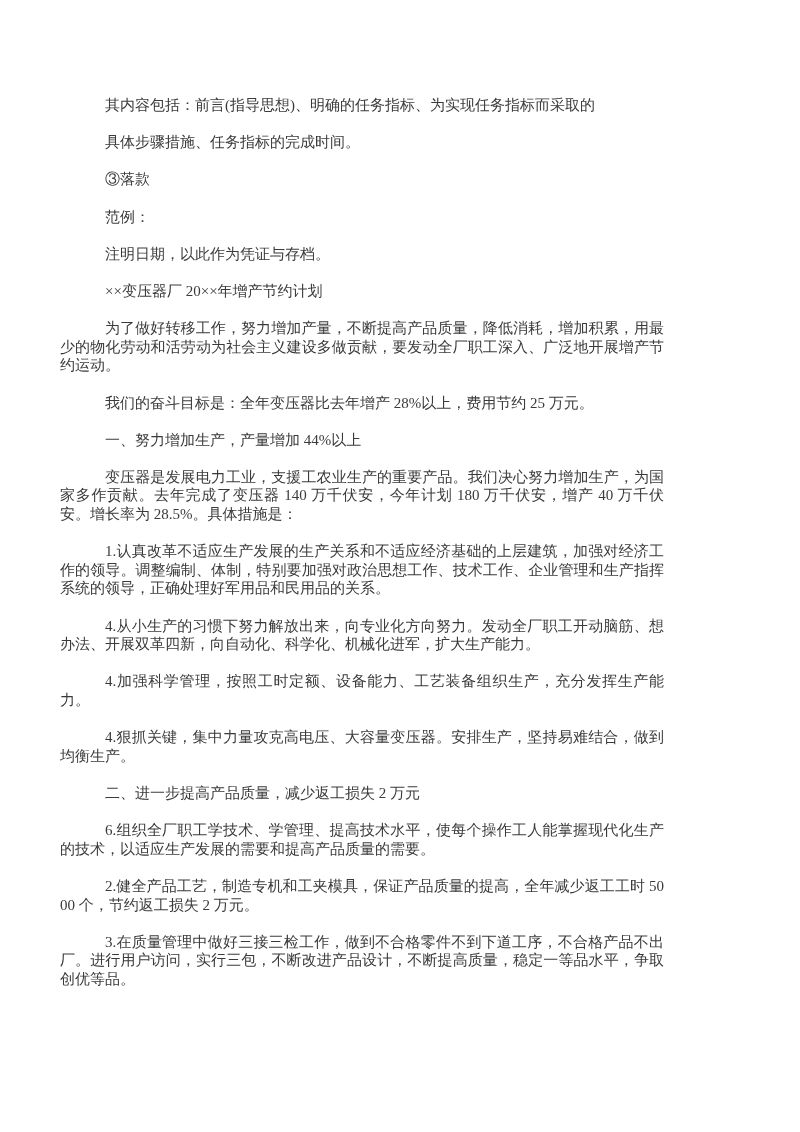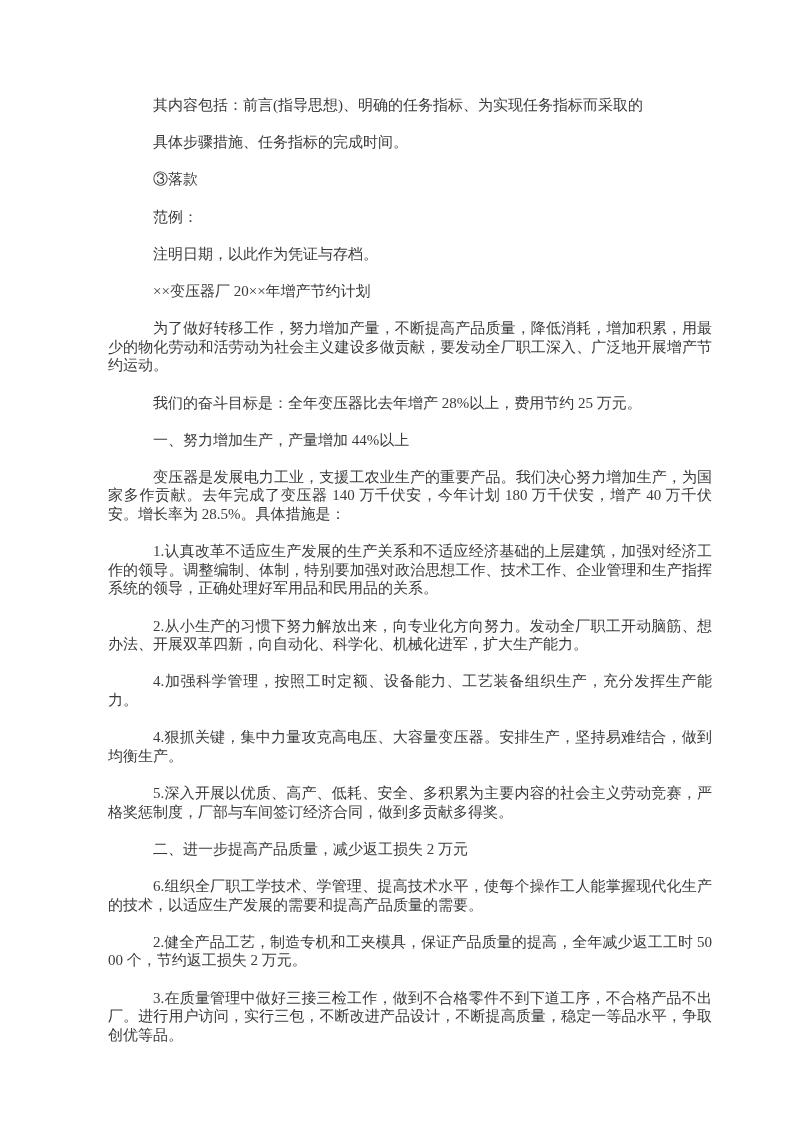--- a/index.html
+++ b/index.html
@@ -9,21 +9,21 @@
   }
   body {
     width: 800px;
     height: 1132px;
     overflow: hidden;
   }
   .page {
     box-sizing: border-box;
     width: 800px;
     height: 1132px;
-    padding: 96px 100px 0 108px;
+    padding: 96px 100px 0 60px;
     background: #ffffff;
   }
   .doc {
     width: 604px;
     font-family: "Liberation Serif", "DejaVu Serif", serif;
     font-size: 15px;
     line-height: 18.6px;
     color: #3a3a3a;
     text-align: justify;
   }
@@ -42,22 +42,21 @@
     <p class="para">具体步骤措施、任务指标的完成时间。</p>
     <p class="para">③落款</p>
     <p class="para">范例：</p>
     <p class="para">注明日期，以此作为凭证与存档。</p>
     <p class="para">××变压器厂 20××年增产节约计划</p>
     <p class="para">为了做好转移工作，努力增加产量，不断提高产品质量，降低消耗，增加积累，用最少的物化劳动和活劳动为社会主义建设多做贡献，要发动全厂职工深入、广泛地开展增产节约运动。</p>
     <p class="para">我们的奋斗目标是：全年变压器比去年增产 28%以上，费用节约 25 万元。</p>
     <p class="para">一、努力增加生产，产量增加 44%以上</p>
     <p class="para">变压器是发展电力工业，支援工农业生产的重要产品。我们决心努力增加生产，为国家多作贡献。去年完成了变压器 140 万千伏安，今年计划 180 万千伏安，增产 40 万千伏安。增长率为 28.5%。具体措施是：</p>
     <p class="para">1.认真改革不适应生产发展的生产关系和不适应经济基础的上层建筑，加强对经济工作的领导。调整编制、体制，特别要加强对政治思想工作、技术工作、企业管理和生产指挥系统的领导，正确处理好军用品和民用品的关系。</p>
-    <p class="para">2.从小生产的习惯下努力解放出来，向专业化方向努力。发动全厂职工开动脑筋、想办法、开展双革四新，向自动化、科学化、机械化进军，扩大生产能力。</p>
+    <p class="para">4.从小生产的习惯下努力解放出来，向专业化方向努力。发动全厂职工开动脑筋、想办法、开展双革四新，向自动化、科学化、机械化进军，扩大生产能力。</p>
     <p class="para">4.加强科学管理，按照工时定额、设备能力、工艺装备组织生产，充分发挥生产能力。</p>
     <p class="para">4.狠抓关键，集中力量攻克高电压、大容量变压器。安排生产，坚持易难结合，做到均衡生产。</p>
-    <p class="para">5.深入开展以优质、高产、低耗、安全、多积累为主要内容的社会主义劳动竞赛，严格奖惩制度，厂部与车间签订经济合同，做到多贡献多得奖。</p>
     <p class="para">二、进一步提高产品质量，减少返工损失 2 万元</p>
     <p class="para">6.组织全厂职工学技术、学管理、提高技术水平，使每个操作工人能掌握现代化生产的技术，以适应生产发展的需要和提高产品质量的需要。</p>
     <p class="para">2.健全产品工艺，制造专机和工夹模具，保证产品质量的提高，全年减少返工工时 5000 个，节约返工损失 2 万元。</p>
     <p class="para">3.在质量管理中做好三接三检工作，做到不合格零件不到下道工序，不合格产品不出厂。进行用户访问，实行三包，不断改进产品设计，不断提高质量，稳定一等品水平，争取创优等品。</p>
   </div>
 </div>
 
 </body></html>

